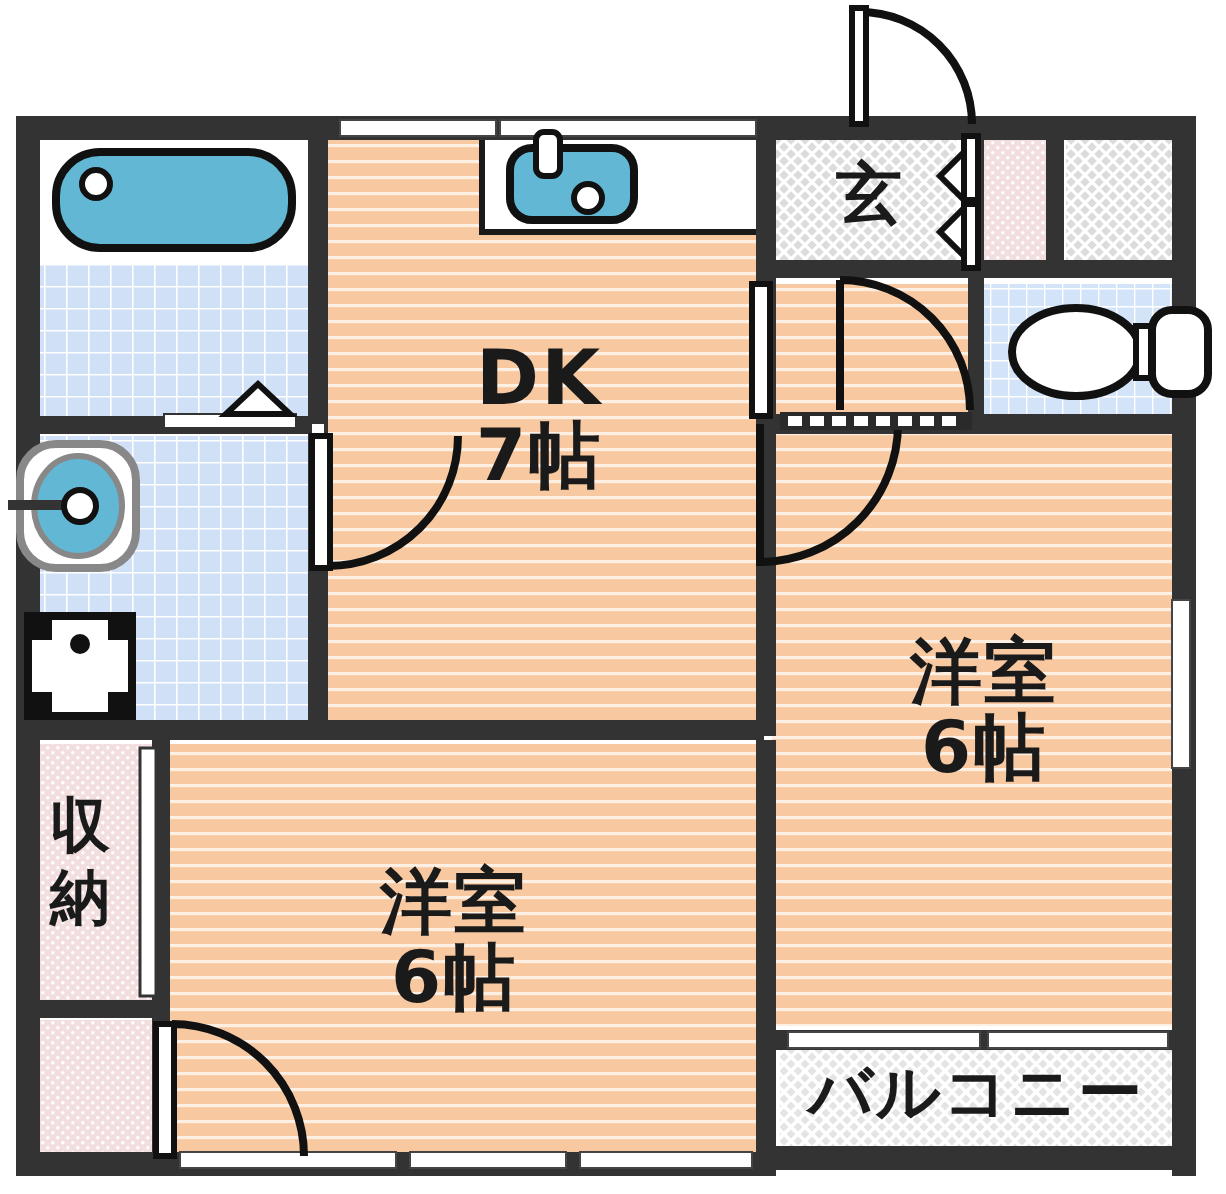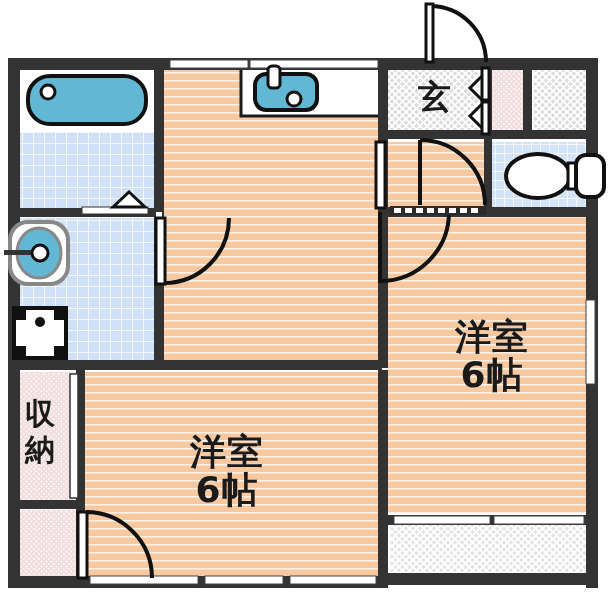--- a/index.html
+++ b/index.html
@@ -221,33 +221,38 @@
   </g>
 
   <g>
     <ellipse cx="538" cy="176" rx="32" ry="22" fill="#ffffff" stroke="#111111" stroke-width="4"></ellipse>
     <rect x="568" y="163" width="10" height="26" fill="#ffffff" stroke="#111111" stroke-width="3"></rect>
     <rect x="576" y="155" width="28" height="42" rx="10" ry="10" fill="#ffffff" stroke="#111111" stroke-width="4"></rect>
   </g>
 
 </svg>
 
+<div class="lbl" style="left:238px;top:170px;font-size:38px;">
+  <div>DK</div>
+  <div style="font-size:36px;">7帖</div>
+</div>
 
 <div class="lbl" style="left:455px;top:318px;font-size:36px;">
   <div>洋室</div>
   <div>6帖</div>
 </div>
 
 <div class="lbl" style="left:190px;top:433px;font-size:36px;">
   <div>洋室</div>
   <div>6帖</div>
 </div>
 
 <div class="lbl" style="left:418px;top:80px;font-size:33px;">玄</div>
 
 <div class="lbl" style="left:25px;top:398px;font-size:30px;">
   <div>収</div>
   <div style="margin-top:4px;">納</div>
 </div>
 
 
+<div class="lbl" style="left:404px;top:530px;font-size:32px;">バルコニー</div>
 
 </div>
 
 </body></html>

